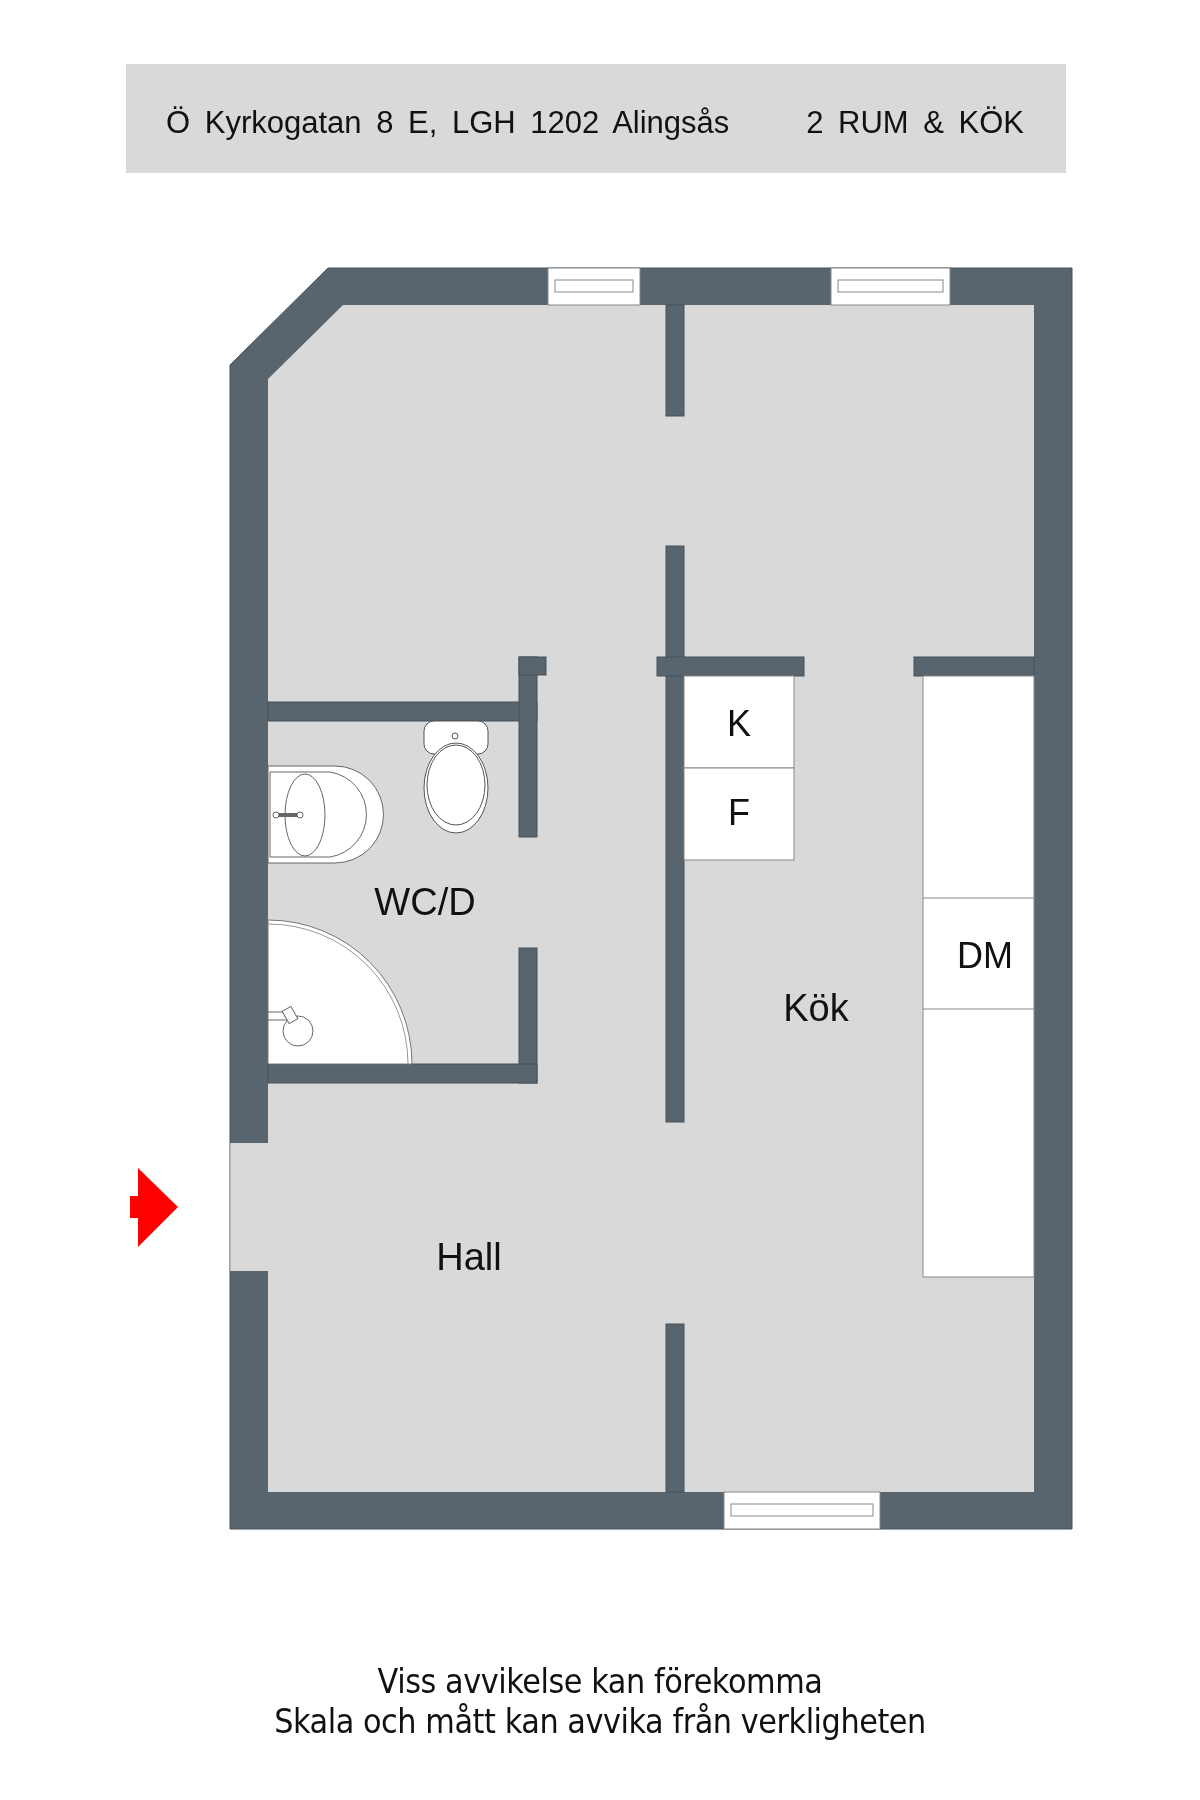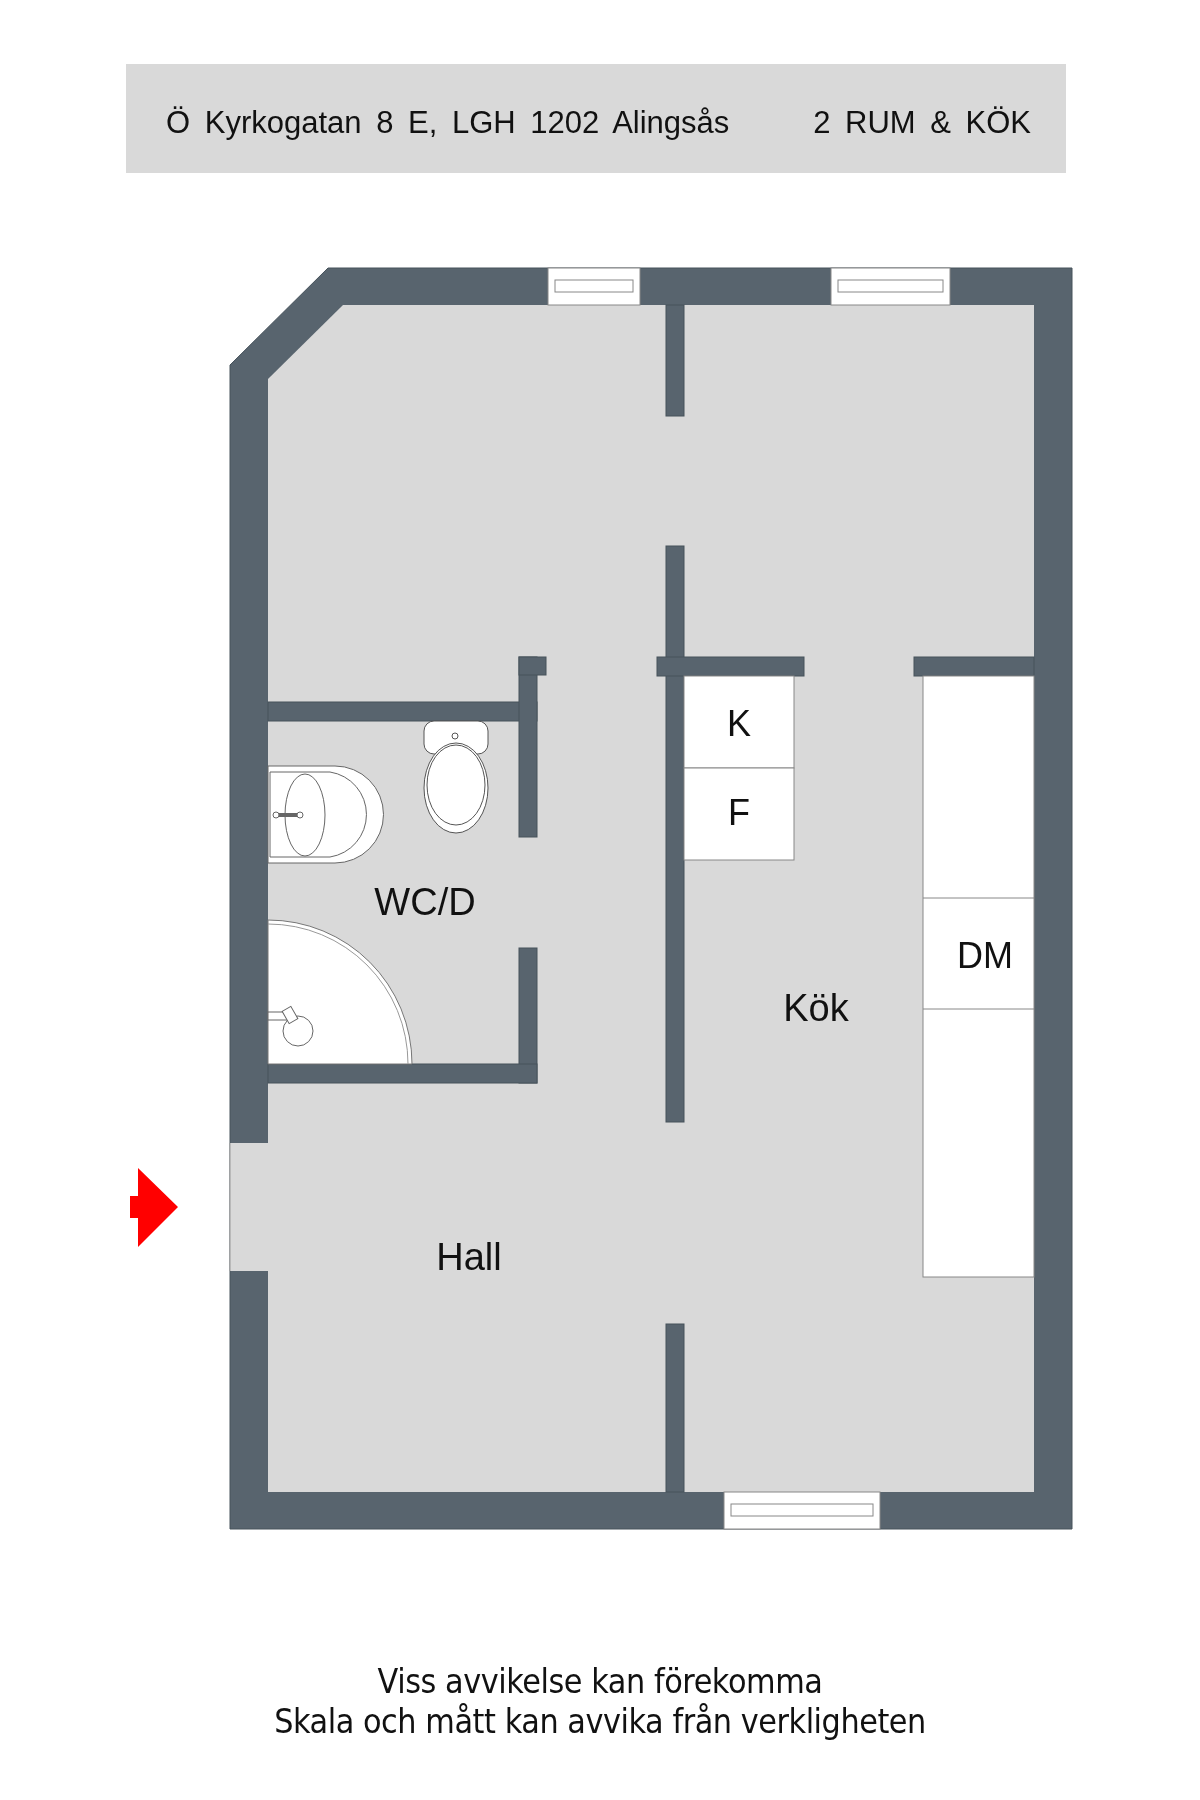--- a/index.html
+++ b/index.html
@@ -1,20 +1,20 @@
 <!DOCTYPE html>
 <html><head>
 <meta charset="utf-8">
 <style>
   html, body { margin:0; padding:0; background:#ffffff; }
   body { width:1200px; height:1800px; position:relative; overflow:hidden; font-family:"Liberation Sans", sans-serif; }
   .banner { position:absolute; left:126px; top:64px; width:940px; height:109px; background:#d9d9d9; }
   .banner-text { position:absolute; top:0; height:109px; line-height:118px; font-size:31px; color:#111; white-space:nowrap; word-spacing:6px; }
   .banner-address { left:40px; }
-  .banner-type { right:35px; }
+  .banner-type { right:42px; }
   svg.plan { position:absolute; left:0; top:0; }
   .room-label { font-family:"Liberation Sans", sans-serif; fill:#111; }
   .footer { position:absolute; left:0; width:1200px; text-align:center; font-family:"DejaVu Sans", sans-serif; font-size:33px; color:#111; letter-spacing:-0.5px; transform:scaleX(0.92); transform-origin:center; }
   .footer-1 { top:1662px; }
   .footer-2 { top:1702px; }
 </style>
 </head>
 <body>
 
 <div class="banner">

